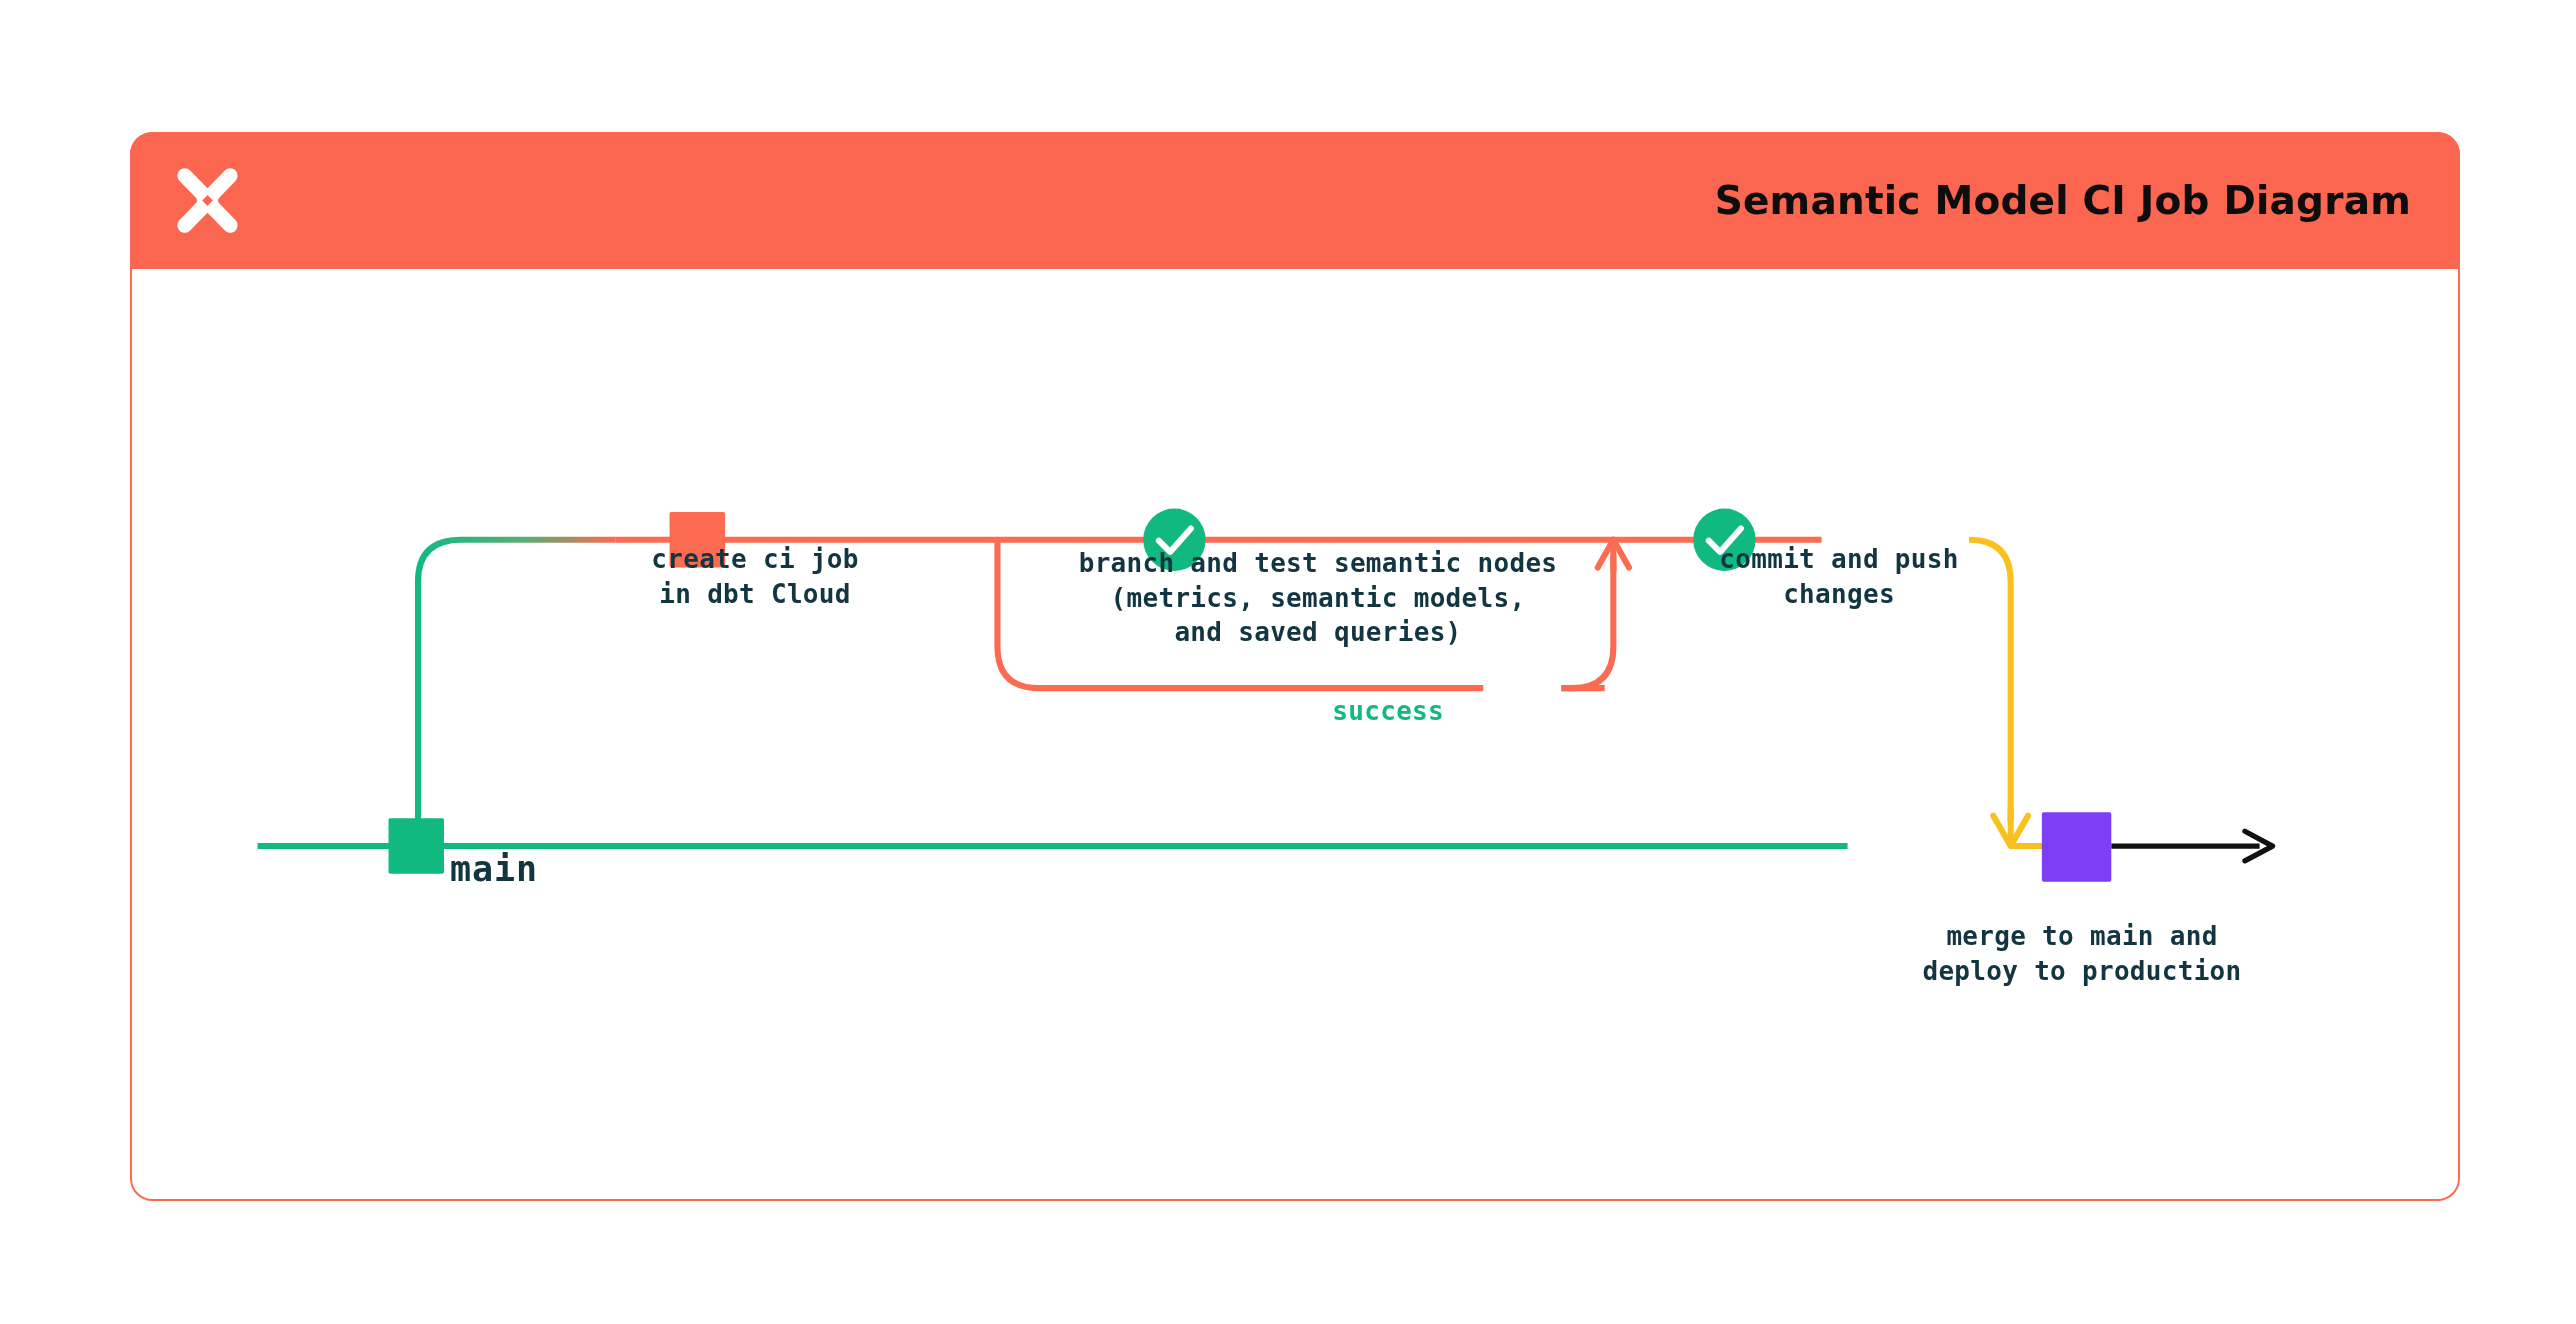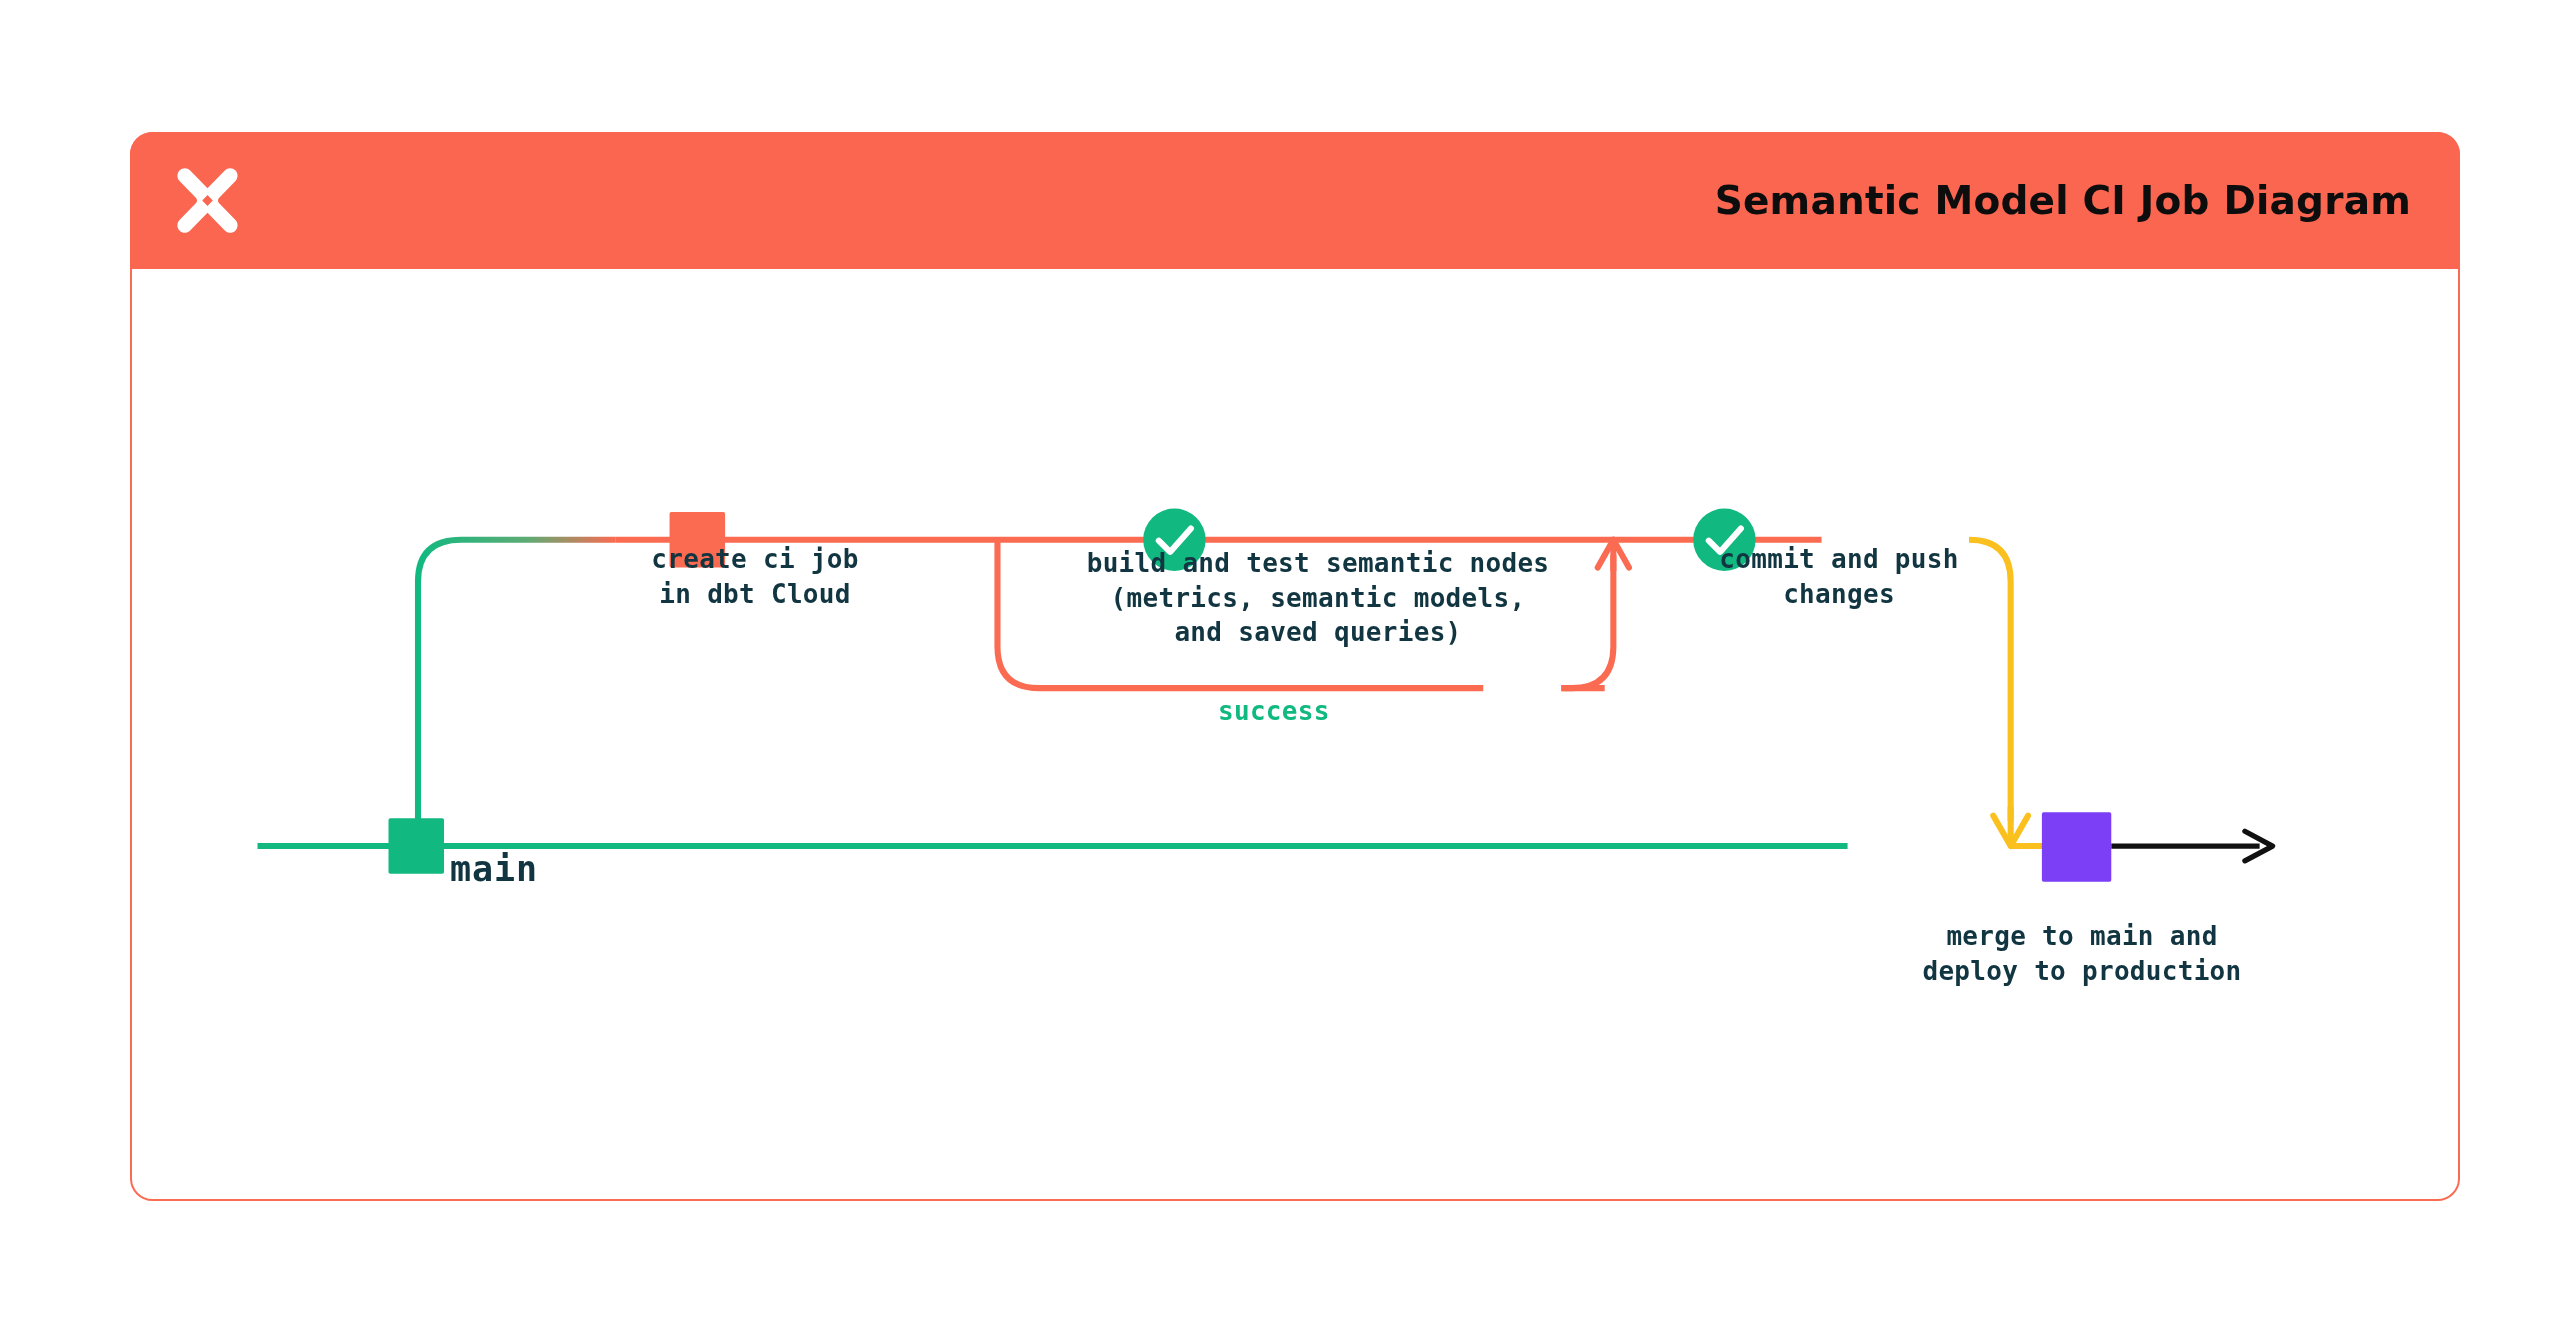--- a/index.html
+++ b/index.html
@@ -97,21 +97,21 @@
 
   .node-label {
     font-size: 26px;
     text-align: center;
     letter-spacing: 0.3px;
   }
 
   .loop-label {
     font-size: 26px;
     color: #11b981;
-    text-align: left;
+    text-align: right;
     letter-spacing: 0.3px;
     background: #ffffff;
     padding: 0 12px;
   }
 
   #lane-branch1 { left: 217px; top: 539px; width: 321px; }
   #lane-main    { left: 217px; top: 846px; width: 321px; }
 
   #node-create  { left: 564px;  top: 542px;  width: 382px; }
   #node-build   { left: 997px; top: 546px;  width: 642px; }
@@ -193,21 +193,21 @@
       </g>
 
       <rect x="2204" y="626" width="80" height="80" rx="2" fill="#7c3ff5"></rect>
     </svg>
   </div>
 
   <div class="lbl node-label" id="node-create">create ci job
 in dbt Cloud</div>
 
   <div class="lbl lane-label" id="lane-main">main</div>
-  <div class="lbl node-label" id="node-build">build and test semantic nodes
+  <div class="lbl node-label" id="node-build">branch and test semantic nodes
 (metrics, semantic models,
 and saved queries)</div>
   <div class="lbl node-label" id="node-merge">merge to main and
 deploy to production</div>
   <div class="lbl node-label" id="node-commit">commit and push
 changes</div>
 
   <div class="lbl loop-label" id="loop-success">success</div>
 
 </div>

